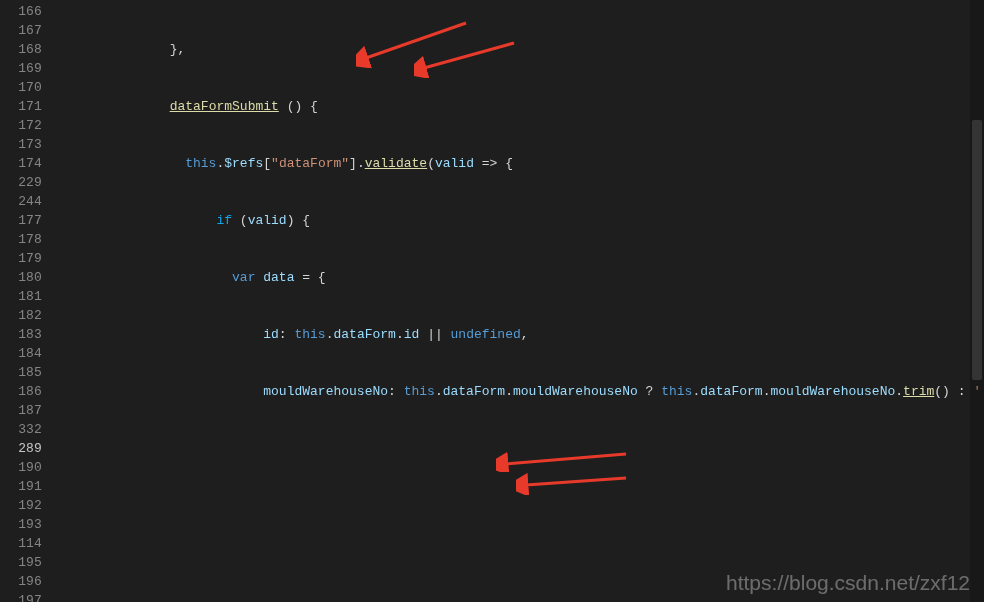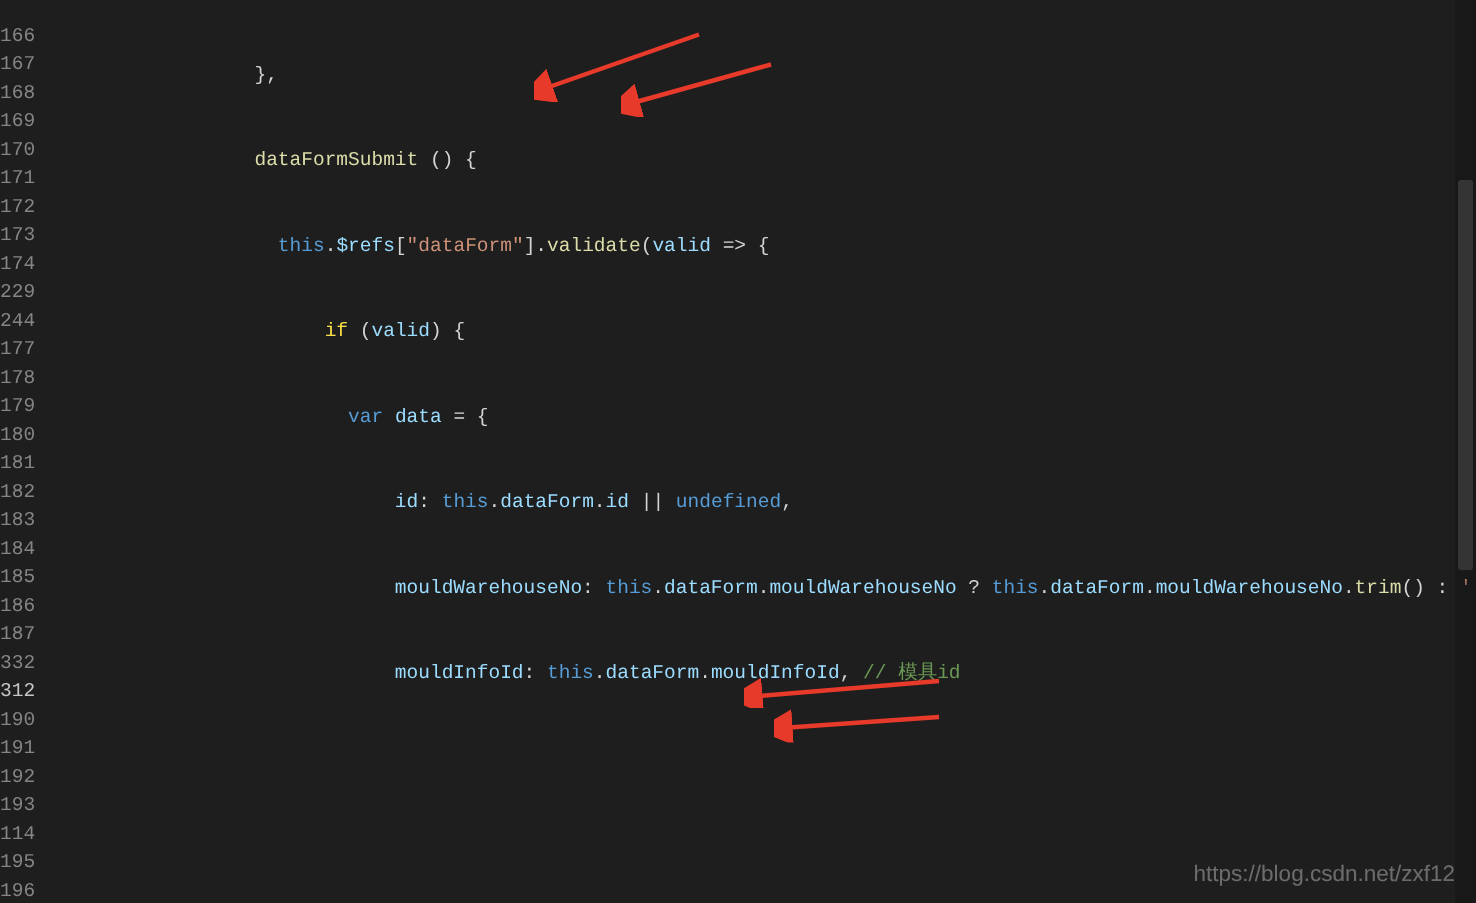--- a/index.html
+++ b/index.html
@@ -1,34 +1,34 @@
 <!DOCTYPE html>
 <html><head>
 <meta charset="utf-8">
 <style>
   html,body{margin:0;padding:0;background:#1E1E1E;color:#D4D4D4;font-family:Consolas,'Courier New',monospace;font-size:13px;line-height:19px;overflow:hidden;}
   .editor{position:relative;width:984px;height:602px;display:flex;}
-  .gutter{width:60px;text-align:left;color:#858585;padding-right:16px;padding-top:14px;user-select:none;flex:0 0 60px;}
+  .gutter{width:60px;text-align:center;color:#858585;padding-right:16px;padding-top:2px;user-select:none;flex:0 0 60px;}
   .gutter .ln{height:19px;}
   .gutter .ln.active{color:#C6C6C6;}
   .code{flex:1;padding-top:2px;white-space:pre;overflow:hidden;position:relative;}
   .line{height:19px;}
   .sp{display:inline-block;}
   .tok-kw{color:#569CD6;}
-  .tok-kw2{color:#fde047;}
+  .tok-kw2{color:#0ea5e9;}
   .tok-var{color:#9CDCFE;}
-  .tok-func{color:#DCDCAA;}
+  .tok-func{color:#DCDCAA;text-decoration:underline;}
   .tok-str{color:#CE9178;}
   .tok-const{color:#569CD6;}
   .tok-comment{color:#6A9955;}
   .tok-plain{color:#D4D4D4;}
   .tok-punc{color:#D4D4D4;}
   .tok-op{color:#D4D4D4;}
   .arrow{position:absolute;pointer-events:none;}
-  .watermark{position:absolute;bottom:10px;right:14px;color:rgba(255,255,255,0.35);font-family:Arial,sans-serif;font-size:15px;}
+  .watermark{position:absolute;bottom:10px;right:14px;color:rgba(255,255,255,0.35);font-family:Arial,sans-serif;font-size:21px;}
   .scrollbar-v{position:absolute;top:0;right:0;width:14px;height:100%;background:rgba(0,0,0,0.2);}
   .scrollbar-v .thumb{position:absolute;left:2px;right:2px;top:120px;height:260px;background:rgba(255,255,255,0.12);border-radius:2px;}
 </style>
 </head>
 <body>
 
 <div class="editor">
   <div class="gutter" id="gutter">
       <div class="ln">166</div>
       <div class="ln">167</div>
@@ -46,39 +46,38 @@
       <div class="ln">179</div>
       <div class="ln">180</div>
       <div class="ln">181</div>
       <div class="ln">182</div>
       <div class="ln">183</div>
       <div class="ln">184</div>
       <div class="ln">185</div>
       <div class="ln">186</div>
       <div class="ln">187</div>
       <div class="ln">332</div>
-      <div class="ln active">312</div>
+      <div class="ln active">289</div>
       <div class="ln">190</div>
       <div class="ln">191</div>
       <div class="ln">192</div>
       <div class="ln">193</div>
       <div class="ln">114</div>
       <div class="ln">195</div>
       <div class="ln">196</div>
       <div class="ln">197</div>
     </div>
   <div class="code">
     <div class="line"><span class="sp">            </span><span class="tok-punc">},</span></div>
     <div class="line"><span class="sp">            </span><span class="tok-func">dataFormSubmit</span><span class="tok-punc"> () {</span></div>
     <div class="line"><span class="sp">              </span><span class="tok-kw">this</span><span class="tok-punc">.</span><span class="tok-var">$refs</span><span class="tok-punc">[</span><span class="tok-str">"dataForm"</span><span class="tok-punc">].</span><span class="tok-func">validate</span><span class="tok-punc">(</span><span class="tok-var">valid</span><span class="tok-punc"> =&gt; {</span></div>
     <div class="line"><span class="sp">                  </span><span class="tok-kw2">if</span><span class="tok-punc"> (</span><span class="tok-var">valid</span><span class="tok-punc">) {</span></div>
     <div class="line"><span class="sp">                    </span><span class="tok-kw">var</span><span class="tok-plain"> </span><span class="tok-var">data</span><span class="tok-punc"> = {</span></div>
     <div class="line"><span class="sp">                        </span><span class="tok-var">id</span><span class="tok-punc">: </span><span class="tok-kw">this</span><span class="tok-punc">.</span><span class="tok-var">dataForm</span><span class="tok-punc">.</span><span class="tok-var">id</span><span class="tok-op"> || </span><span class="tok-const">undefined</span><span class="tok-punc">,</span></div>
     <div class="line"><span class="sp">                        </span><span class="tok-var">mouldWarehouseNo</span><span class="tok-punc">: </span><span class="tok-kw">this</span><span class="tok-punc">.</span><span class="tok-var">dataForm</span><span class="tok-punc">.</span><span class="tok-var">mouldWarehouseNo</span><span class="tok-op"> ? </span><span class="tok-kw">this</span><span class="tok-punc">.</span><span class="tok-var">dataForm</span><span class="tok-punc">.</span><span class="tok-var">mouldWarehouseNo</span><span class="tok-punc">.</span><span class="tok-func">trim</span><span class="tok-punc">() : </span><span class="tok-str">''</span></div>
-    <div class="line"><span class="sp">                        </span><span class="tok-var">mouldInfoId</span><span class="tok-punc">: </span><span class="tok-kw">this</span><span class="tok-punc">.</span><span class="tok-var">dataForm</span><span class="tok-punc">.</span><span class="tok-var">mouldInfoId</span><span class="tok-punc">, </span><span class="tok-comment">// 模具id</span></div>
     
     
     
     
     
     
     
     
     
     

